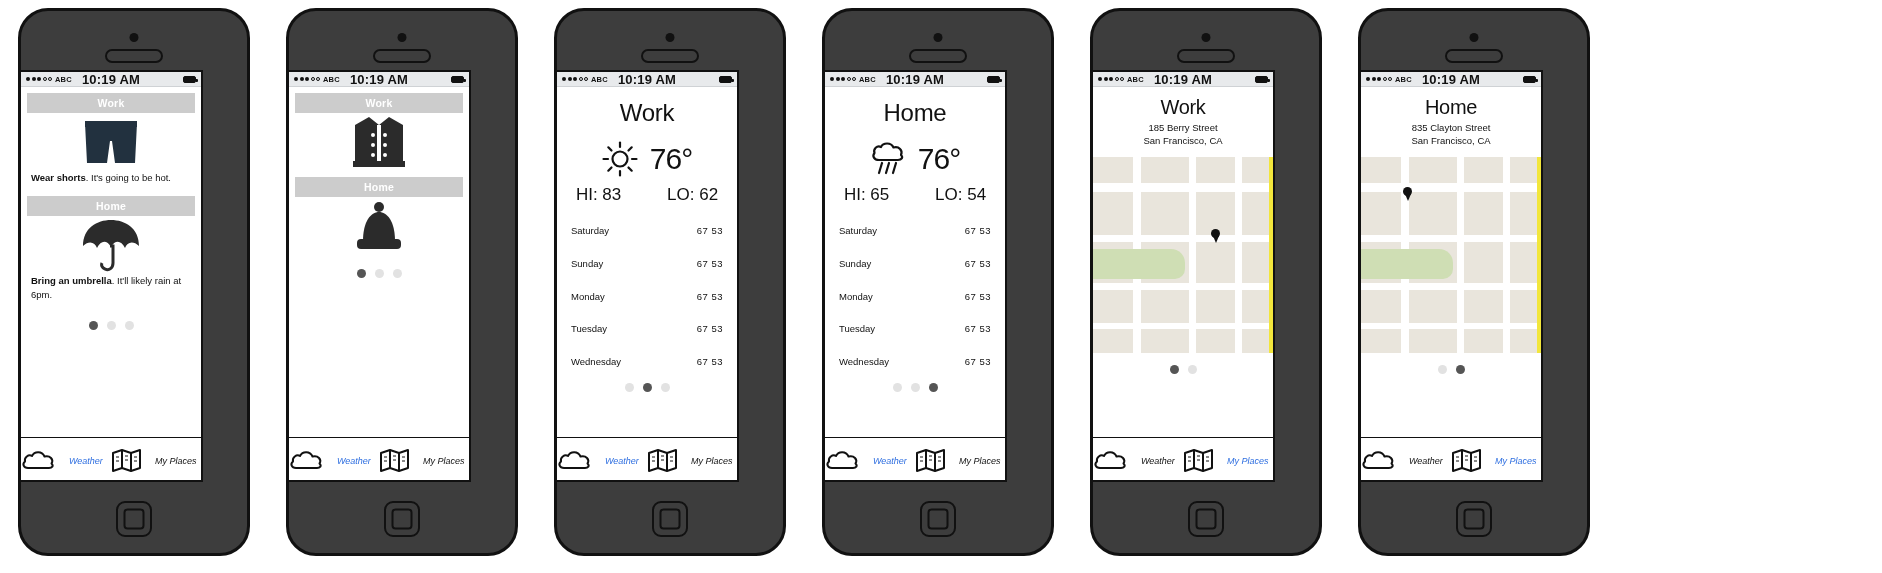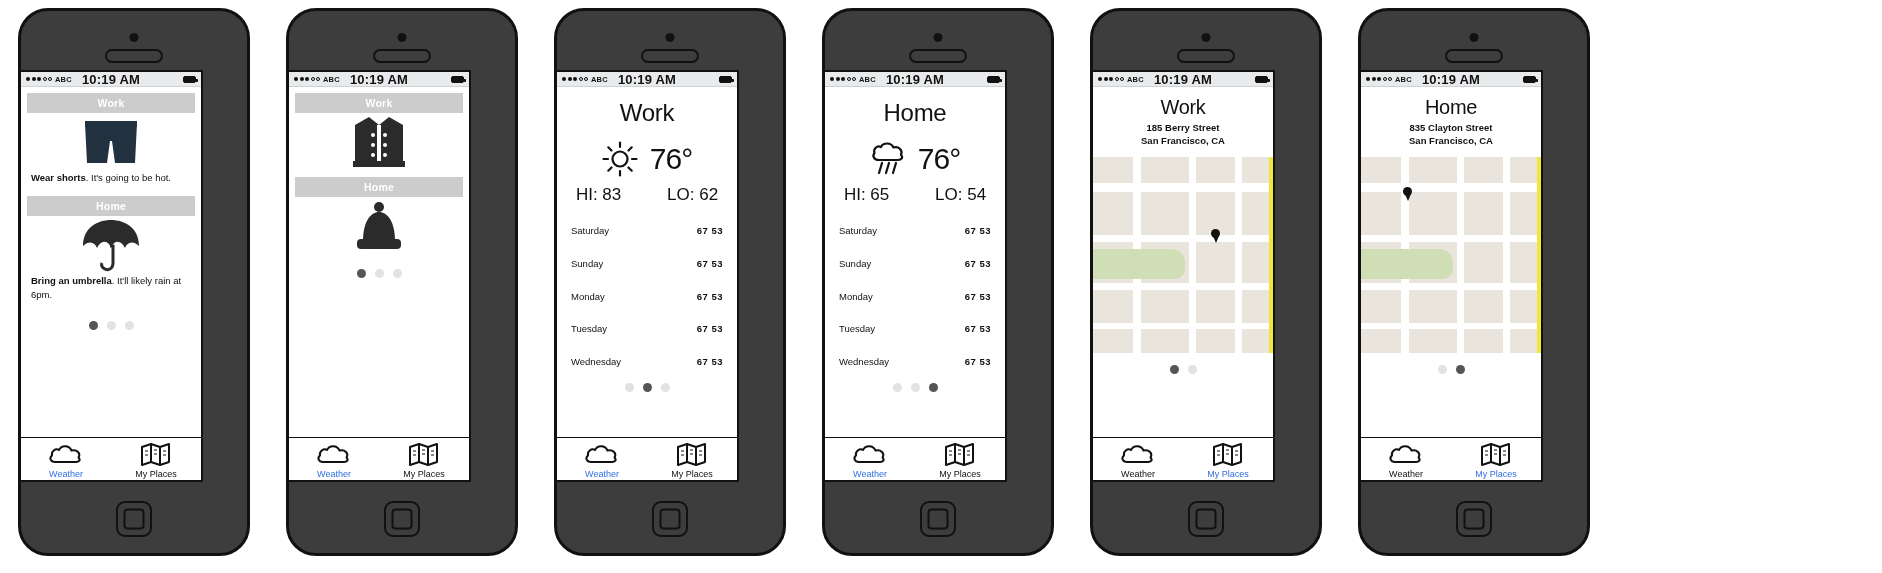--- a/index.html
+++ b/index.html
@@ -105,36 +105,36 @@
   .pager span { width:9px; height:9px; border-radius:50%; background:#e2e2e2; display:block; }
   .pager span.active { background:#555555; }
 
   
   .tabbar {
     flex:0 0 43px; height:43px;
     border-top:1.5px solid #111;
     display:flex; align-items:center; justify-content:space-around;
     background:#fff; padding-top:3px;
   }
-  .tab { display:flex; flex-direction:column; align-items:center; gap:2px; width:50%; }
+  .tab { display:flex; flex-direction:row; align-items:center; gap:12px; width:50%;font-style:italic; }
   .tab-label { font-size:9px; color:#111; }
   .tab.active .tab-label { color:#2f6fe0; }
 
   
   .w-title { text-align:center; font-size:24px; font-weight:normal; color:#111; margin-top:12px; letter-spacing:-0.3px; }
   .w-current { display:flex; align-items:center; justify-content:center; gap:12px; margin-top:14px; }
   .w-temp { font-size:30px; font-weight:normal; color:#111; letter-spacing:-1px; }
   .w-hilo { display:flex; justify-content:space-around; margin-top:8px; padding:0 14px; font-size:17px; color:#111;gap:36px; }
   .forecast { margin-top:16px; padding:0 14px; }
   .frow { display:flex; justify-content:space-between; font-size:9.5px; line-height:1.45; color:#111;margin-top:19px; }
-  .ftemps { letter-spacing:0.5px;font-weight:bold; }
+  .ftemps { letter-spacing:0.5px; }
 
   
   .m-title { text-align:center; font-size:20px; color:#111; margin-top:9px; font-weight:normal; letter-spacing:-0.3px; }
-  .m-addr { text-align:center; font-size:9.5px; line-height:1.35; color:#111; margin-top:3px;font-weight:bold; }
+  .m-addr { text-align:center; font-size:9.5px; line-height:1.35; color:#111; margin-top:3px; }
   .mapbox { position:relative; margin-top:9px; height:196px; background:#e9e5dc; overflow:hidden; }
   .road { position:absolute; background:#ffffff; }
   .road-y { position:absolute; background:#f2e63c; }
   .park { position:absolute; background:#cfdeb4; }
   .pin { position:absolute; width:9px; height:9px; background:#111; border-radius:50%; }
   .pin:after {
     content:""; position:absolute; left:50%; top:7px; transform:translateX(-50%);
     width:0; height:0; border-left:3.5px solid transparent; border-right:3.5px solid transparent;
     border-top:7px solid #111;
   }

